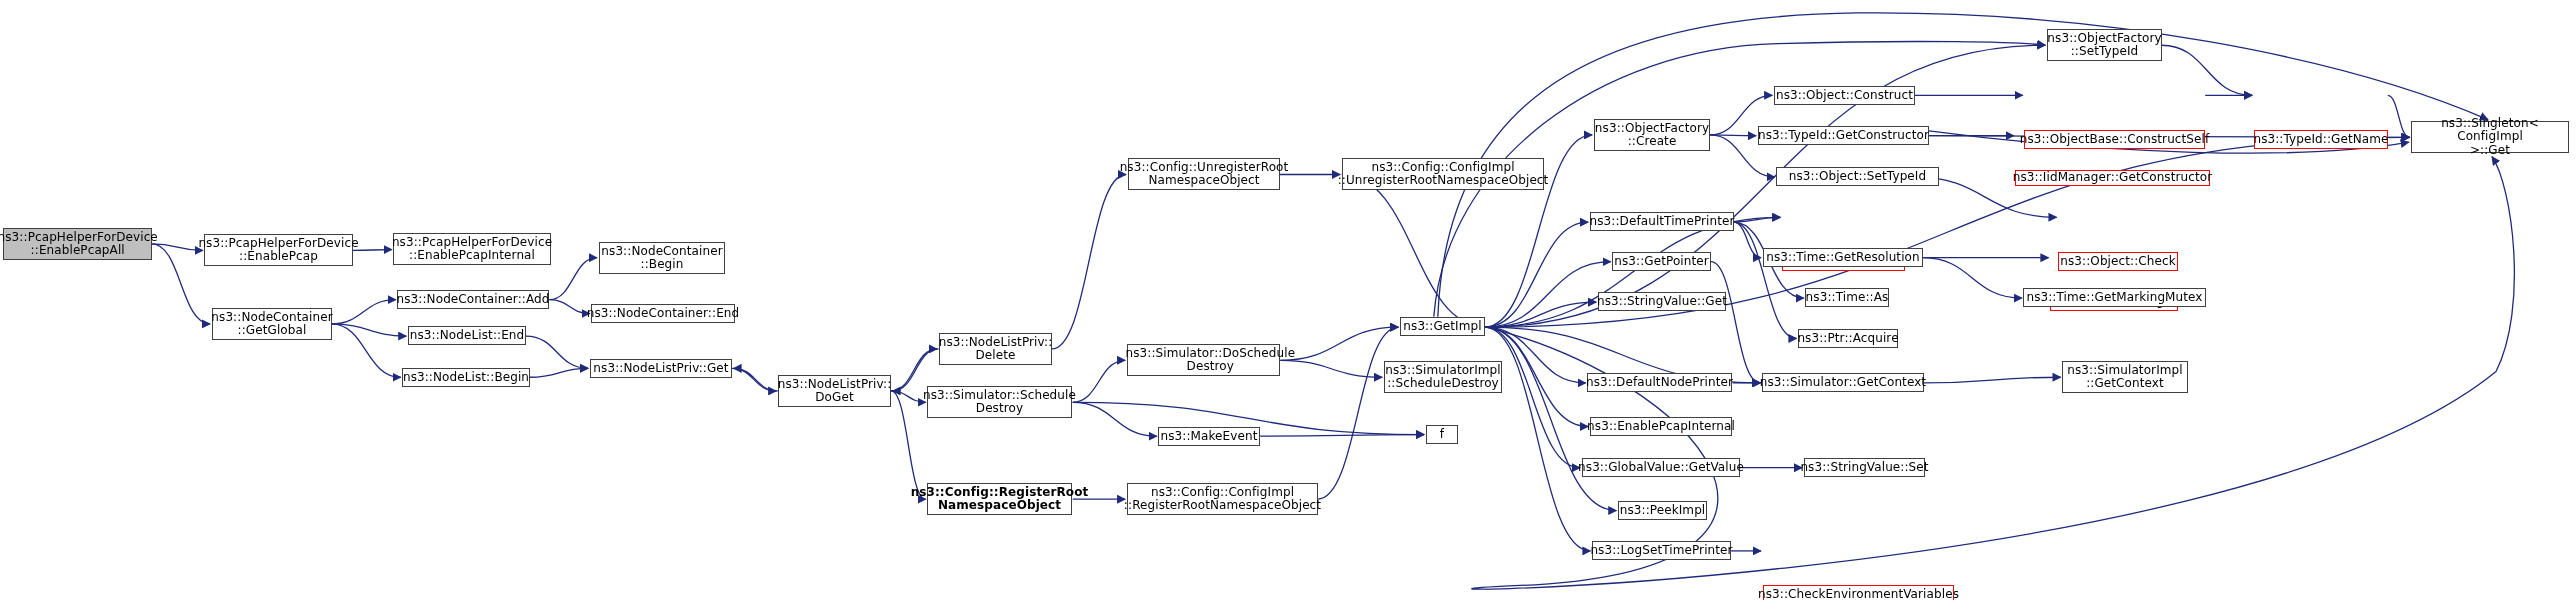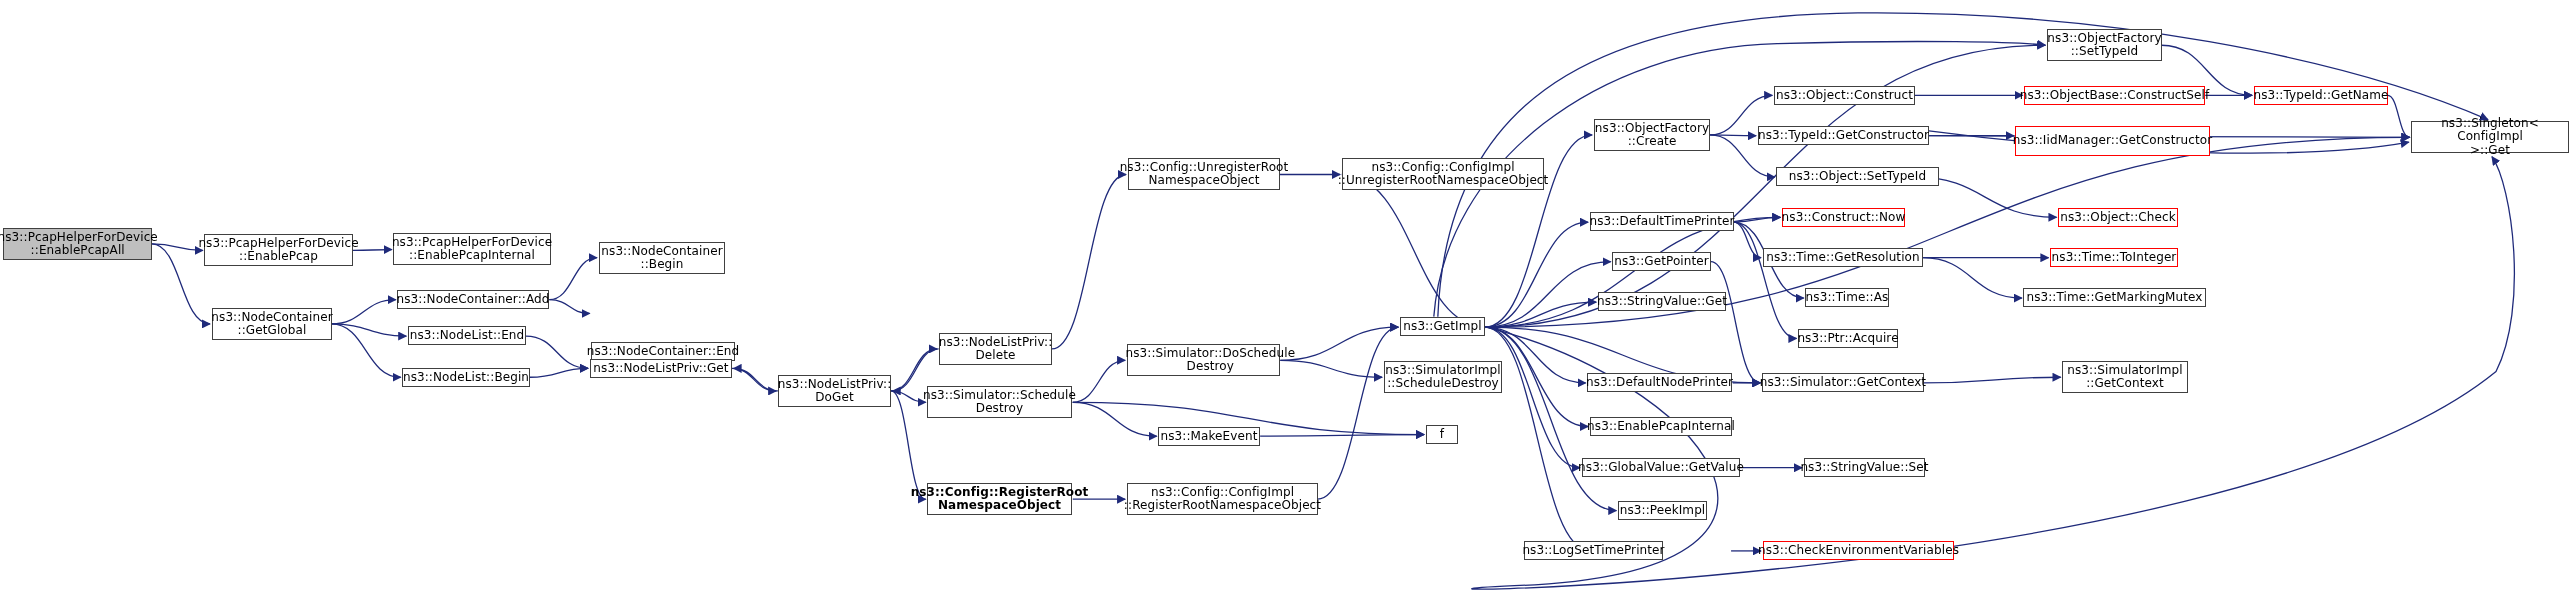--- a/index.html
+++ b/index.html
@@ -3,21 +3,21 @@
 <meta charset="utf-8">
 <style>
   html,body{margin:0;padding:0;background:#ffffff;}
   #canvas{position:relative;width:2576px;height:601px;background:#ffffff;
           font-family:"DejaVu Sans","Liberation Sans",sans-serif;overflow:hidden;}
   svg#edges{position:absolute;left:0;top:0;width:2576px;height:601px;}
   .node{position:absolute;box-sizing:border-box;display:flex;align-items:center;
         justify-content:center;text-align:center;line-height:1.12;
         background:#ffffff;border:0.8px solid #404040;color:#000000;
         font-size:12px;letter-spacing:0.1px;white-space:pre-line;padding:0 2.4px;}
-  .node.red{border-color:#ff0000;}
+  .node.red{border-color:#ff0000;margin-top:44px;}
   .node.root{background:#bfbfbf;border-color:#404040;}
   .edge{fill:none;stroke:#1f2a7a;stroke-width:1.6;}
   .ahead{fill:#1f2a7a;stroke:none;}
 </style>
 </head>
 <body>
 
 <div id="canvas">
   <svg id="edges" viewBox="0 0 3189 744">
     <defs>
@@ -102,21 +102,21 @@
 ::EnablePcap</div>
       <div class="node" style="left: 212px; top: 308px; width: 120px; height: 32px;">ns3::NodeContainer
 ::GetGlobal</div>
       <div class="node" style="left: 393px; top: 233px; width: 158px; height: 32px;">ns3::PcapHelperForDevice
 ::EnablePcapInternal</div>
       <div class="node" style="left: 397px; top: 290px; width: 152px; height: 19.4px;">ns3::NodeContainer::Add</div>
       <div class="node" style="left: 408px; top: 326px; width: 118px; height: 19.4px;">ns3::NodeList::End</div>
       <div class="node" style="left: 402px; top: 368px; width: 128px; height: 19.4px;">ns3::NodeList::Begin</div>
       <div class="node" style="left: 599px; top: 242px; width: 126px; height: 32px;">ns3::NodeContainer
 ::Begin</div>
-      <div class="node" style="left: 591px; top: 304px; width: 144px; height: 19.4px; margin-top: 38px;">ns3::NodeContainer::End</div>
+      <div class="node" style="left: 591px; top: 304px; width: 144px; height: 19.4px;">ns3::NodeContainer::End</div>
       <div class="node" style="left: 590px; top: 359px; width: 142px; height: 19.4px;">ns3::NodeListPriv::Get</div>
       <div class="node" style="left: 778px; top: 375px; width: 113px; height: 32px;">ns3::NodeListPriv::
 DoGet</div>
       <div class="node" style="left: 939px; top: 333px; width: 113px; height: 32px;">ns3::NodeListPriv::
 Delete</div>
       <div class="node" style="left: 927px; top: 386px; width: 145px; height: 32px;">ns3::Simulator::Schedule
 Destroy</div>
       <div class="node" style="left: 927px; top: 483px; width: 145px; height: 32px; font-weight: bold;">ns3::Config::RegisterRoot
 NamespaceObject</div>
       <div class="node" style="left: 1128px; top: 158px; width: 152px; height: 32px;">ns3::Config::UnregisterRoot
@@ -134,33 +134,33 @@
       <div class="node" style="left: 1426px; top: 425px; width: 32px; height: 19.4px;">f</div>
       <div class="node" style="left: 1594px; top: 119px; width: 116px; height: 32px;">ns3::ObjectFactory
 ::Create</div>
       <div class="node" style="left: 1590px; top: 212px; width: 144px; height: 19.4px;">ns3::DefaultTimePrinter</div>
       <div class="node" style="left: 1612px; top: 252px; width: 99px; height: 19.4px;">ns3::GetPointer</div>
       <div class="node" style="left: 1598px; top: 292px; width: 128px; height: 19.4px;">ns3::StringValue::Get</div>
       <div class="node" style="left: 1587px; top: 373px; width: 145px; height: 19.4px;">ns3::DefaultNodePrinter</div>
       <div class="node" style="left: 1590px; top: 417px; width: 142px; height: 19.4px;">ns3::EnablePcapInternal</div>
       <div class="node" style="left: 1582px; top: 458px; width: 158px; height: 19.4px;">ns3::GlobalValue::GetValue</div>
       <div class="node" style="left: 1618px; top: 501px; width: 89px; height: 19.4px;">ns3::PeekImpl</div>
-      <div class="node" style="left: 1524px; top: 541px; width: 139px; height: 19.4px;">ns3::LogSetTimePrinter</div>
+      <div class="node" style="left: 1592px; top: 541px; width: 139px; height: 19.4px;">ns3::LogSetTimePrinter</div>
       <div class="node" style="left: 1774px; top: 86px; width: 141px; height: 19.4px;">ns3::Object::Construct</div>
       <div class="node" style="left: 1758px; top: 126px; width: 171px; height: 19.4px;">ns3::TypeId::GetConstructor</div>
       <div class="node" style="left: 1776px; top: 167px; width: 163px; height: 19.4px;">ns3::Object::SetTypeId</div>
       <div class="node red" style="left: 1782px; top: 208px; width: 123px; height: 19.4px;">ns3::Construct::Now</div>
       <div class="node" style="left: 1763px; top: 248px; width: 160px; height: 19.4px;">ns3::Time::GetResolution</div>
       <div class="node" style="left: 1805px; top: 288px; width: 84px; height: 19.4px;">ns3::Time::As</div>
       <div class="node" style="left: 1798px; top: 329px; width: 100px; height: 19.4px;">ns3::Ptr::Acquire</div>
       <div class="node" style="left: 1762px; top: 373px; width: 162px; height: 19.4px;">ns3::Simulator::GetContext</div>
       <div class="node" style="left: 1804px; top: 458px; width: 121px; height: 19.4px;">ns3::StringValue::Set</div>
       <div class="node red" style="left: 1763px; top: 541px; width: 191px; height: 19.4px;">ns3::CheckEnvironmentVariables</div>
       <div class="node red" style="left: 2024px; top: 86px; width: 181px; height: 19.4px;">ns3::ObjectBase::ConstructSelf</div>
-      <div class="node red" style="left: 2015px; top: 126px; width: 195px; height: 30px;">ns3::IidManager::GetConstructor</div>
+      <div class="node red" style="left: 2015px; top: 126px; width: 195px; height: 16px;">ns3::IidManager::GetConstructor</div>
       <div class="node" style="left: 2047px; top: 29px; width: 115px; height: 32px;">ns3::ObjectFactory
 ::SetTypeId</div>
       <div class="node red" style="left: 2058px; top: 208px; width: 120px; height: 19.4px;">ns3::Object::Check</div>
       <div class="node red" style="left: 2050px; top: 248px; width: 128px; height: 19.4px;">ns3::Time::ToInteger</div>
       <div class="node" style="left: 2023px; top: 288px; width: 183px; height: 19.4px;">ns3::Time::GetMarkingMutex</div>
       <div class="node" style="left: 2062px; top: 361px; width: 126px; height: 32px;">ns3::SimulatorImpl
 ::GetContext</div>
       <div class="node red" style="left: 2254px; top: 86px; width: 134px; height: 19.4px;">ns3::TypeId::GetName</div>
       <div class="node" style="left: 2411px; top: 121px; width: 158px; height: 32px;">ns3::Singleton&lt; ConfigImpl
 &gt;::Get</div>

